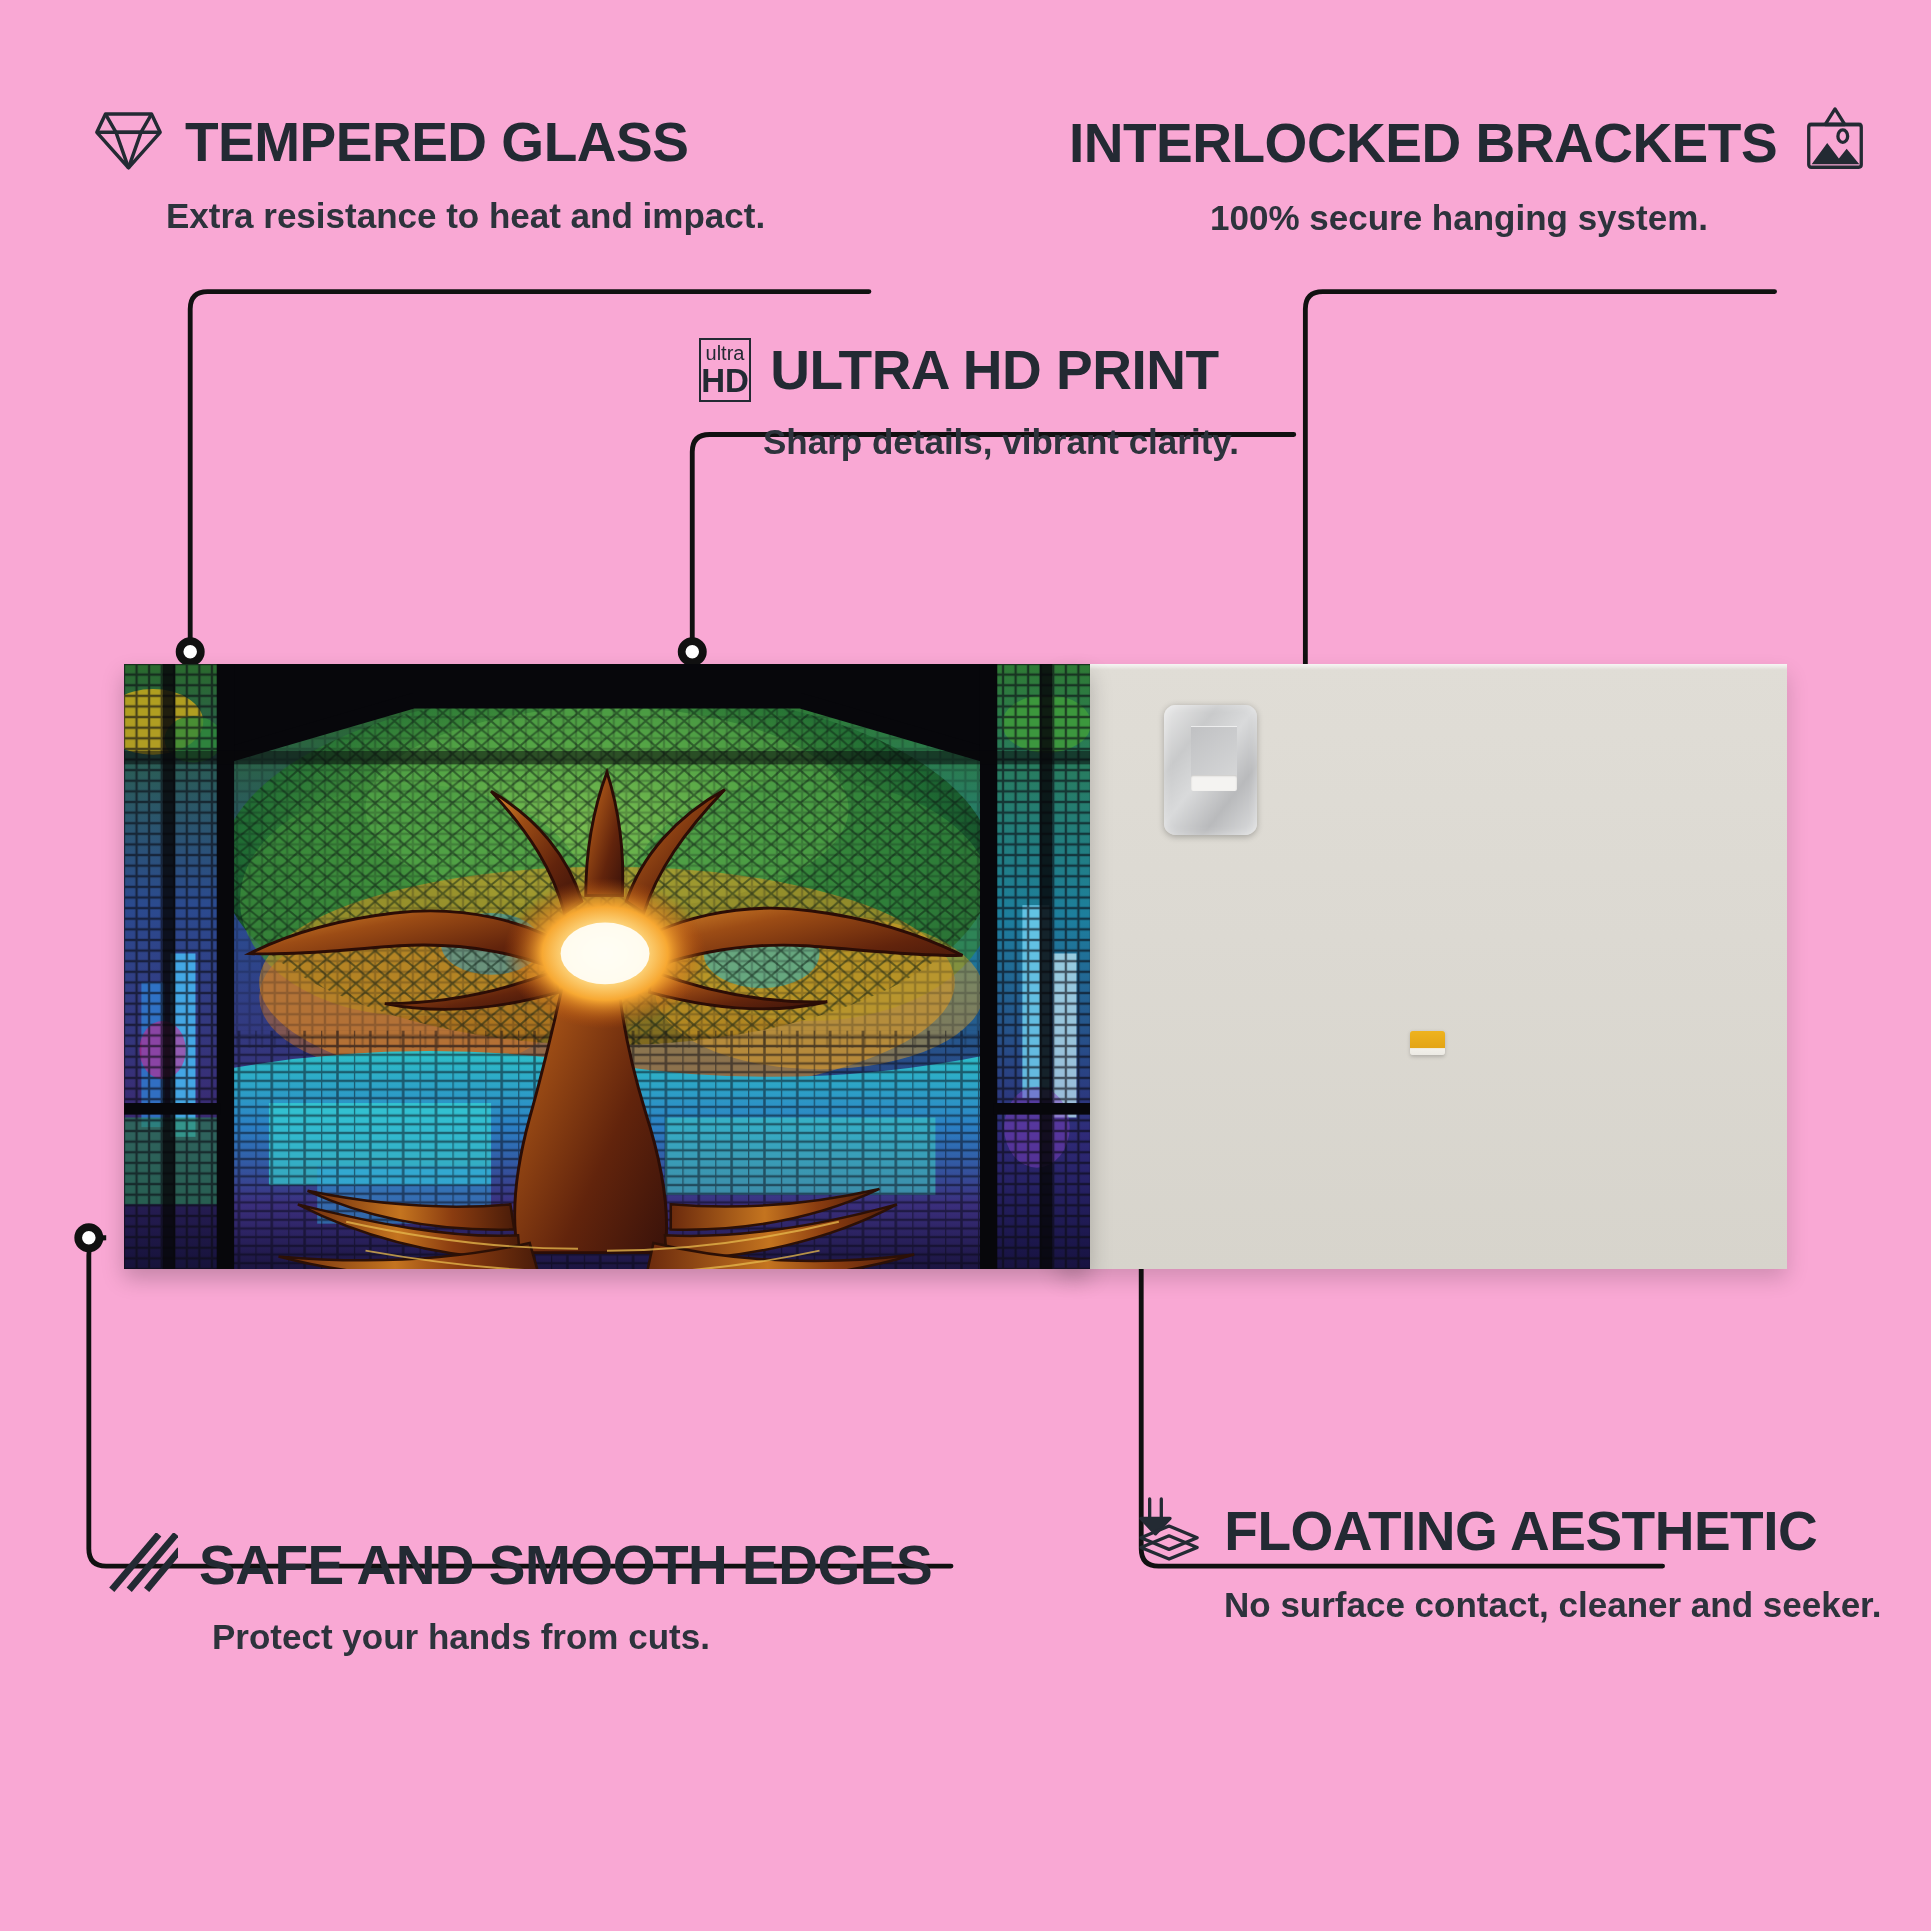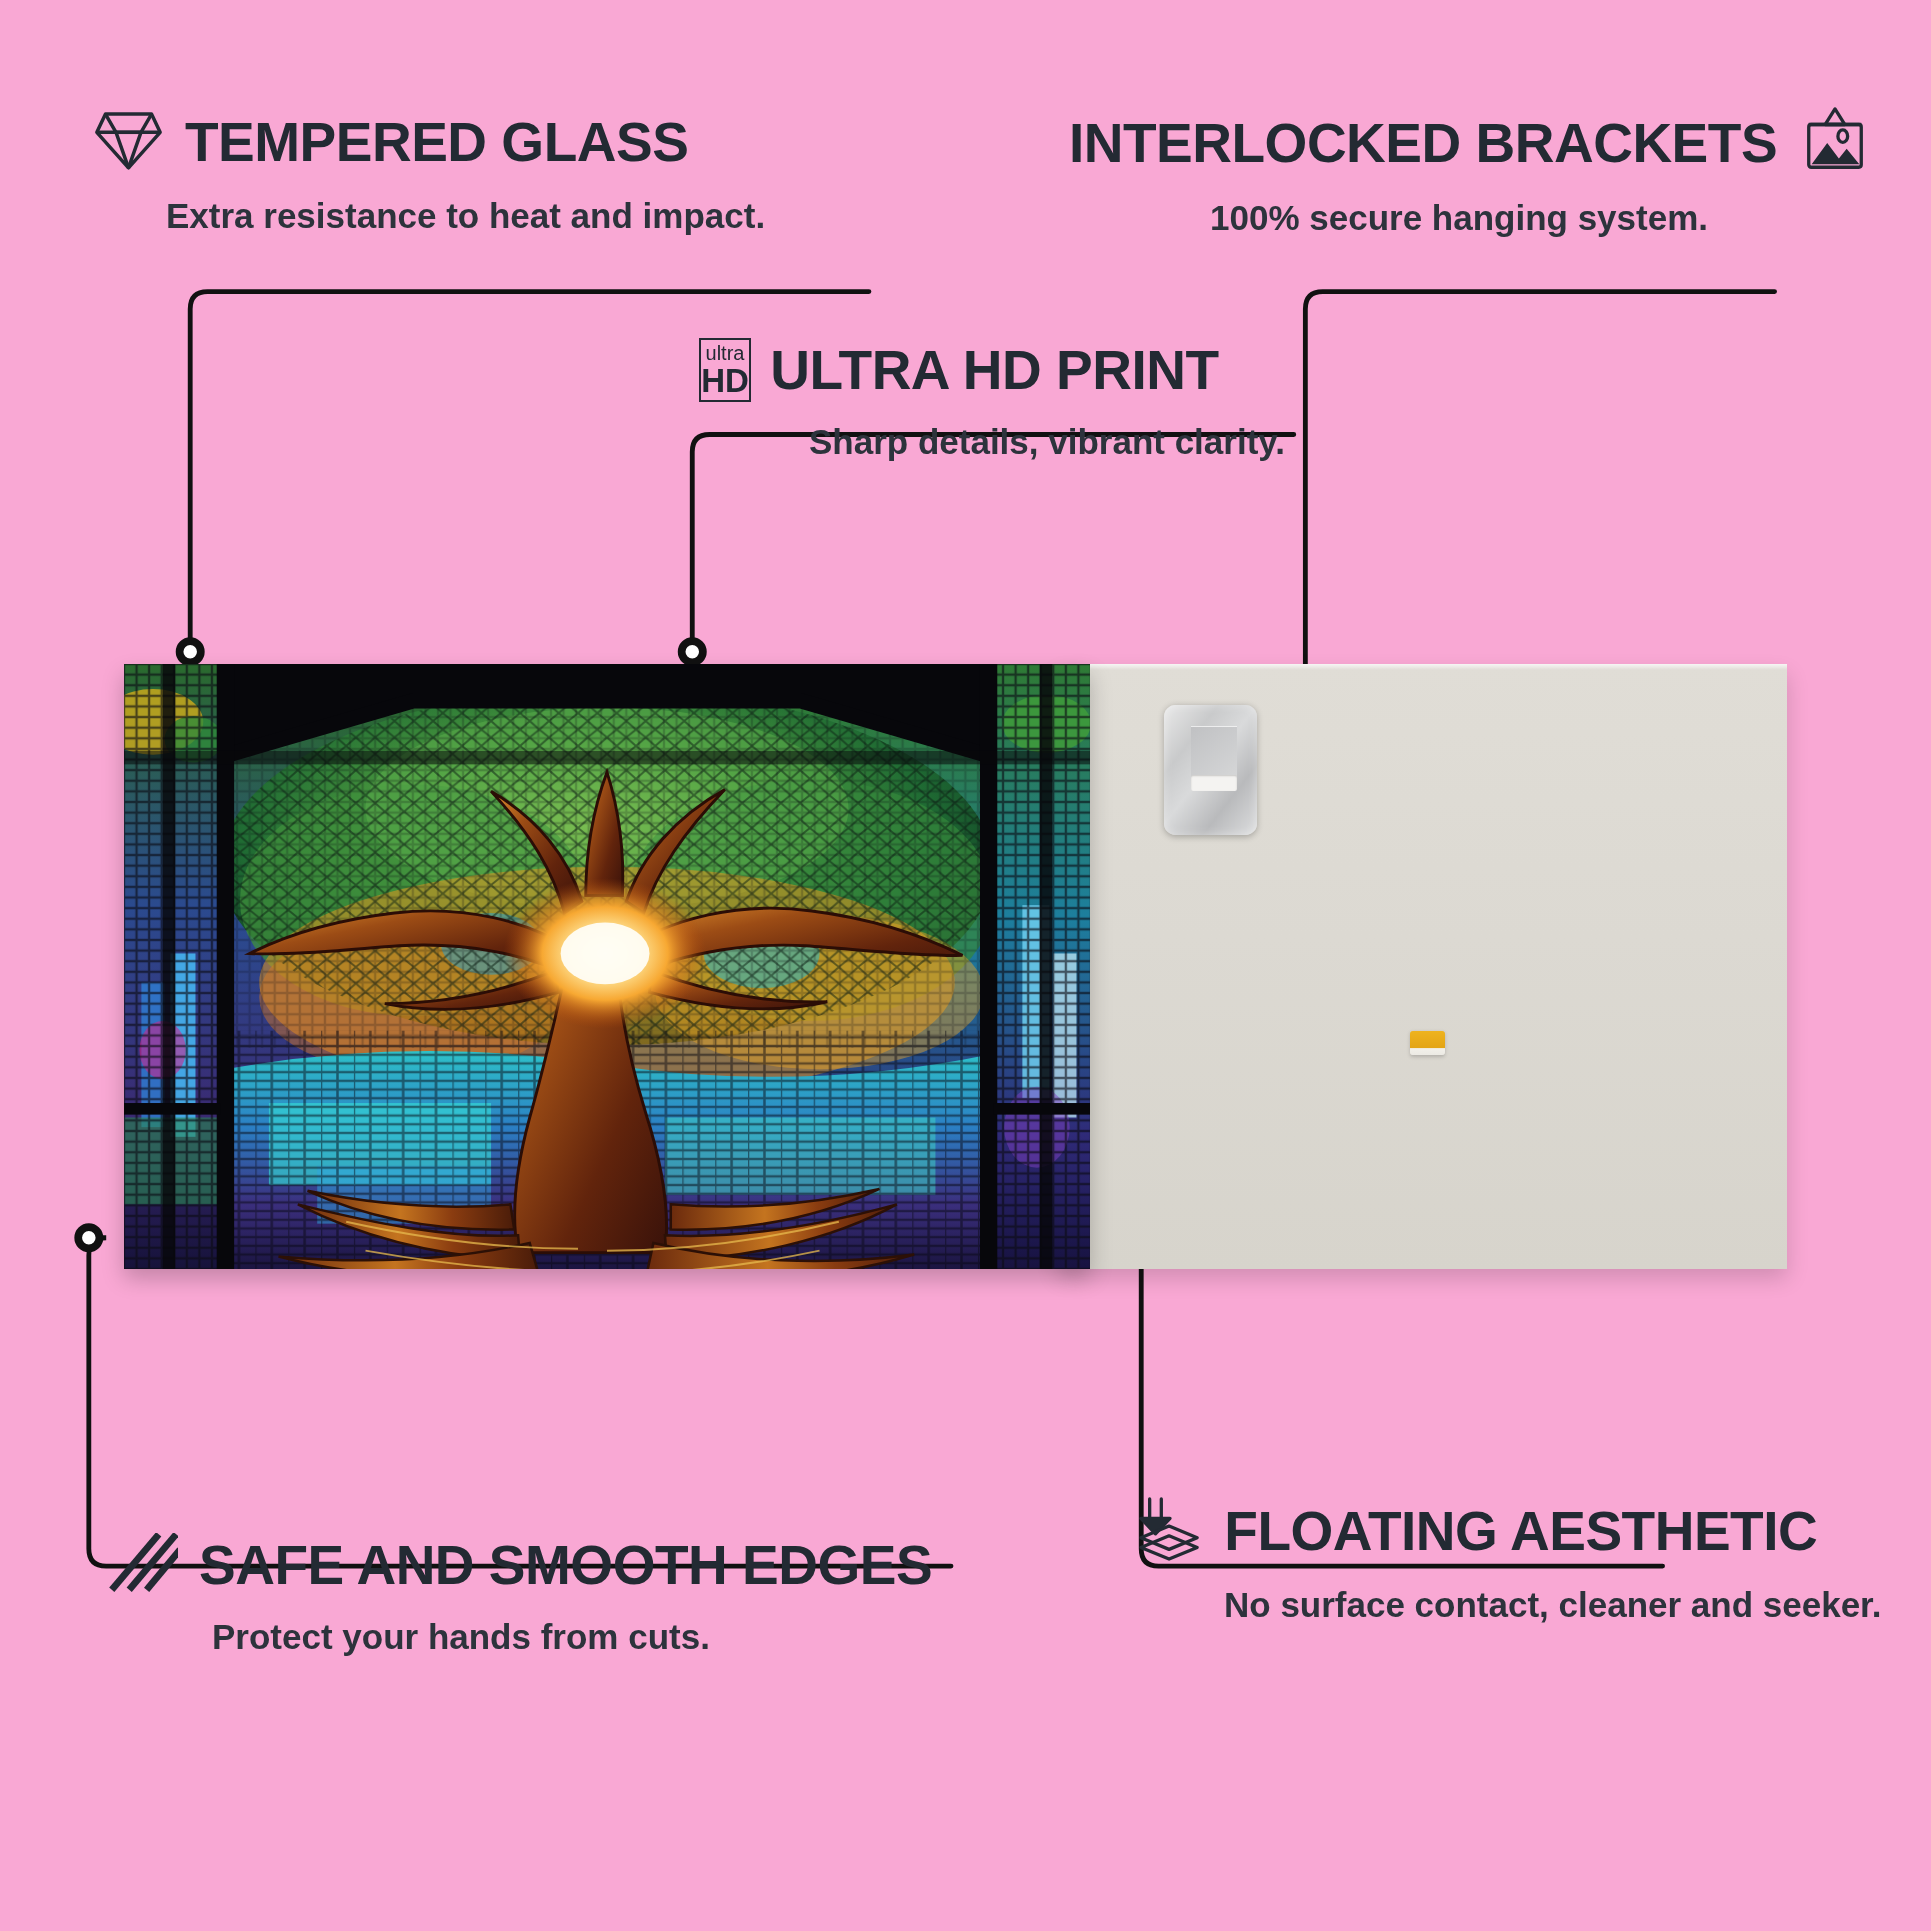--- a/index.html
+++ b/index.html
@@ -130,21 +130,21 @@
   </div>
 
   <div class="feature" style="left:699px; top:338px;">
     <div class="feat-head">
       <span class="icon" style="width:52px;height:64px;border:2.9px solid #232a33;display:flex;flex-direction:column;align-items:center;justify-content:center;line-height:1;">
         <span style="font-size:20px;color:#232a33;font-weight:400;">ultra</span>
         <span style="font-size:33px;color:#232a33;font-weight:700;margin-top:1.9px;">HD</span>
       </span>
       <span class="feat-title" style="margin-left:19.3px;">ULTRA HD PRINT</span>
     </div>
-    <div class="feat-sub" style="margin-top:21px; margin-left:110px;">Sharp details, vibrant clarity.</div>
+    <div class="feat-sub" style="margin-top:21px; margin-left:64px;">Sharp details, vibrant clarity.</div>
   </div>
 
   <div class="feature" style="left:108px; top:1533px;">
     <div class="feat-head">
       <span class="icon">
         <svg width="70" height="60" viewBox="0 0 72 62" fill="none" stroke="#232a33" stroke-width="7" stroke-linecap="square">
           <path d="M6 56 L50 4"></path>
           <path d="M24 56 L68 4"></path>
           <path d="M42 56 L72 20"></path>
         </svg>

